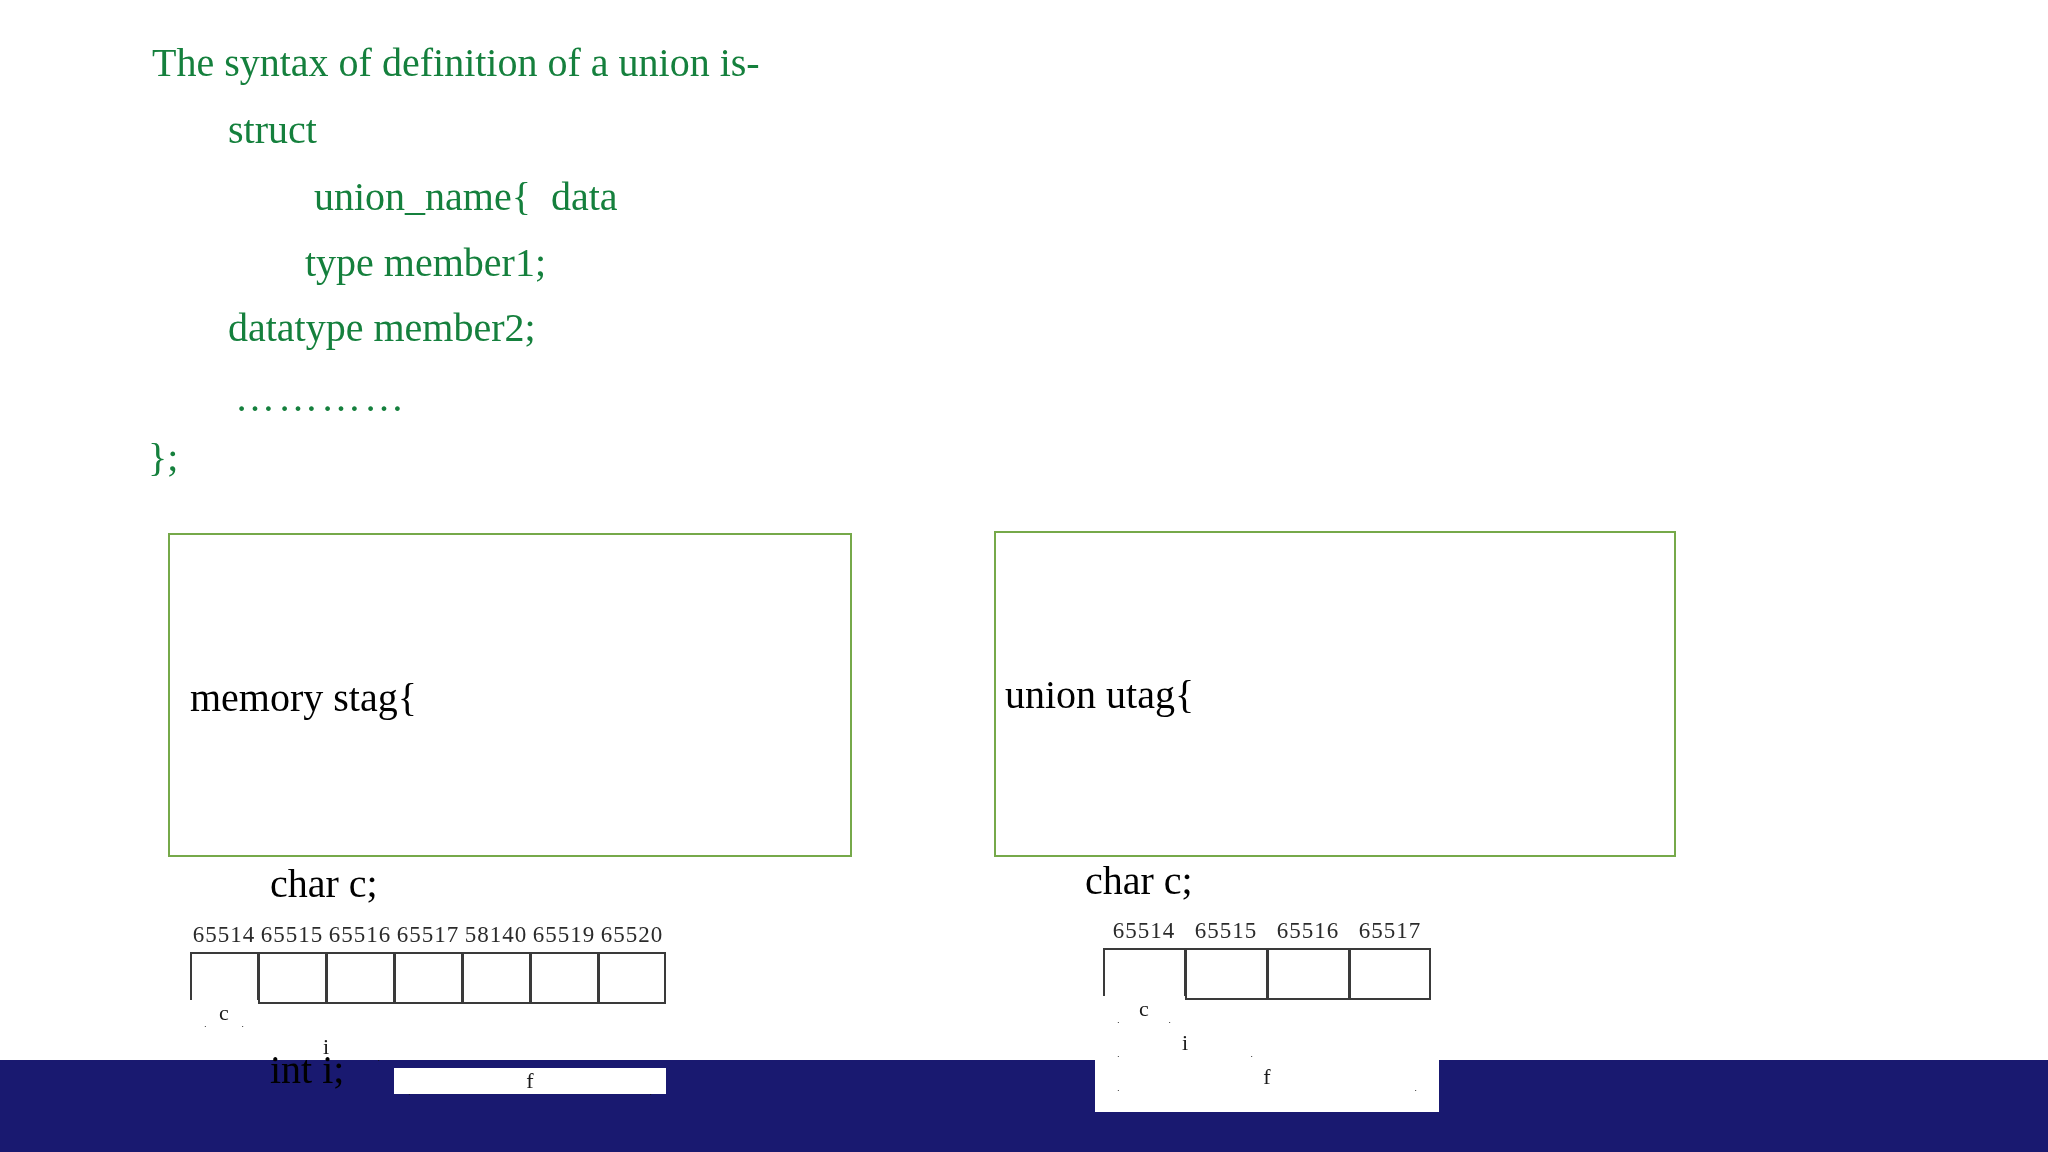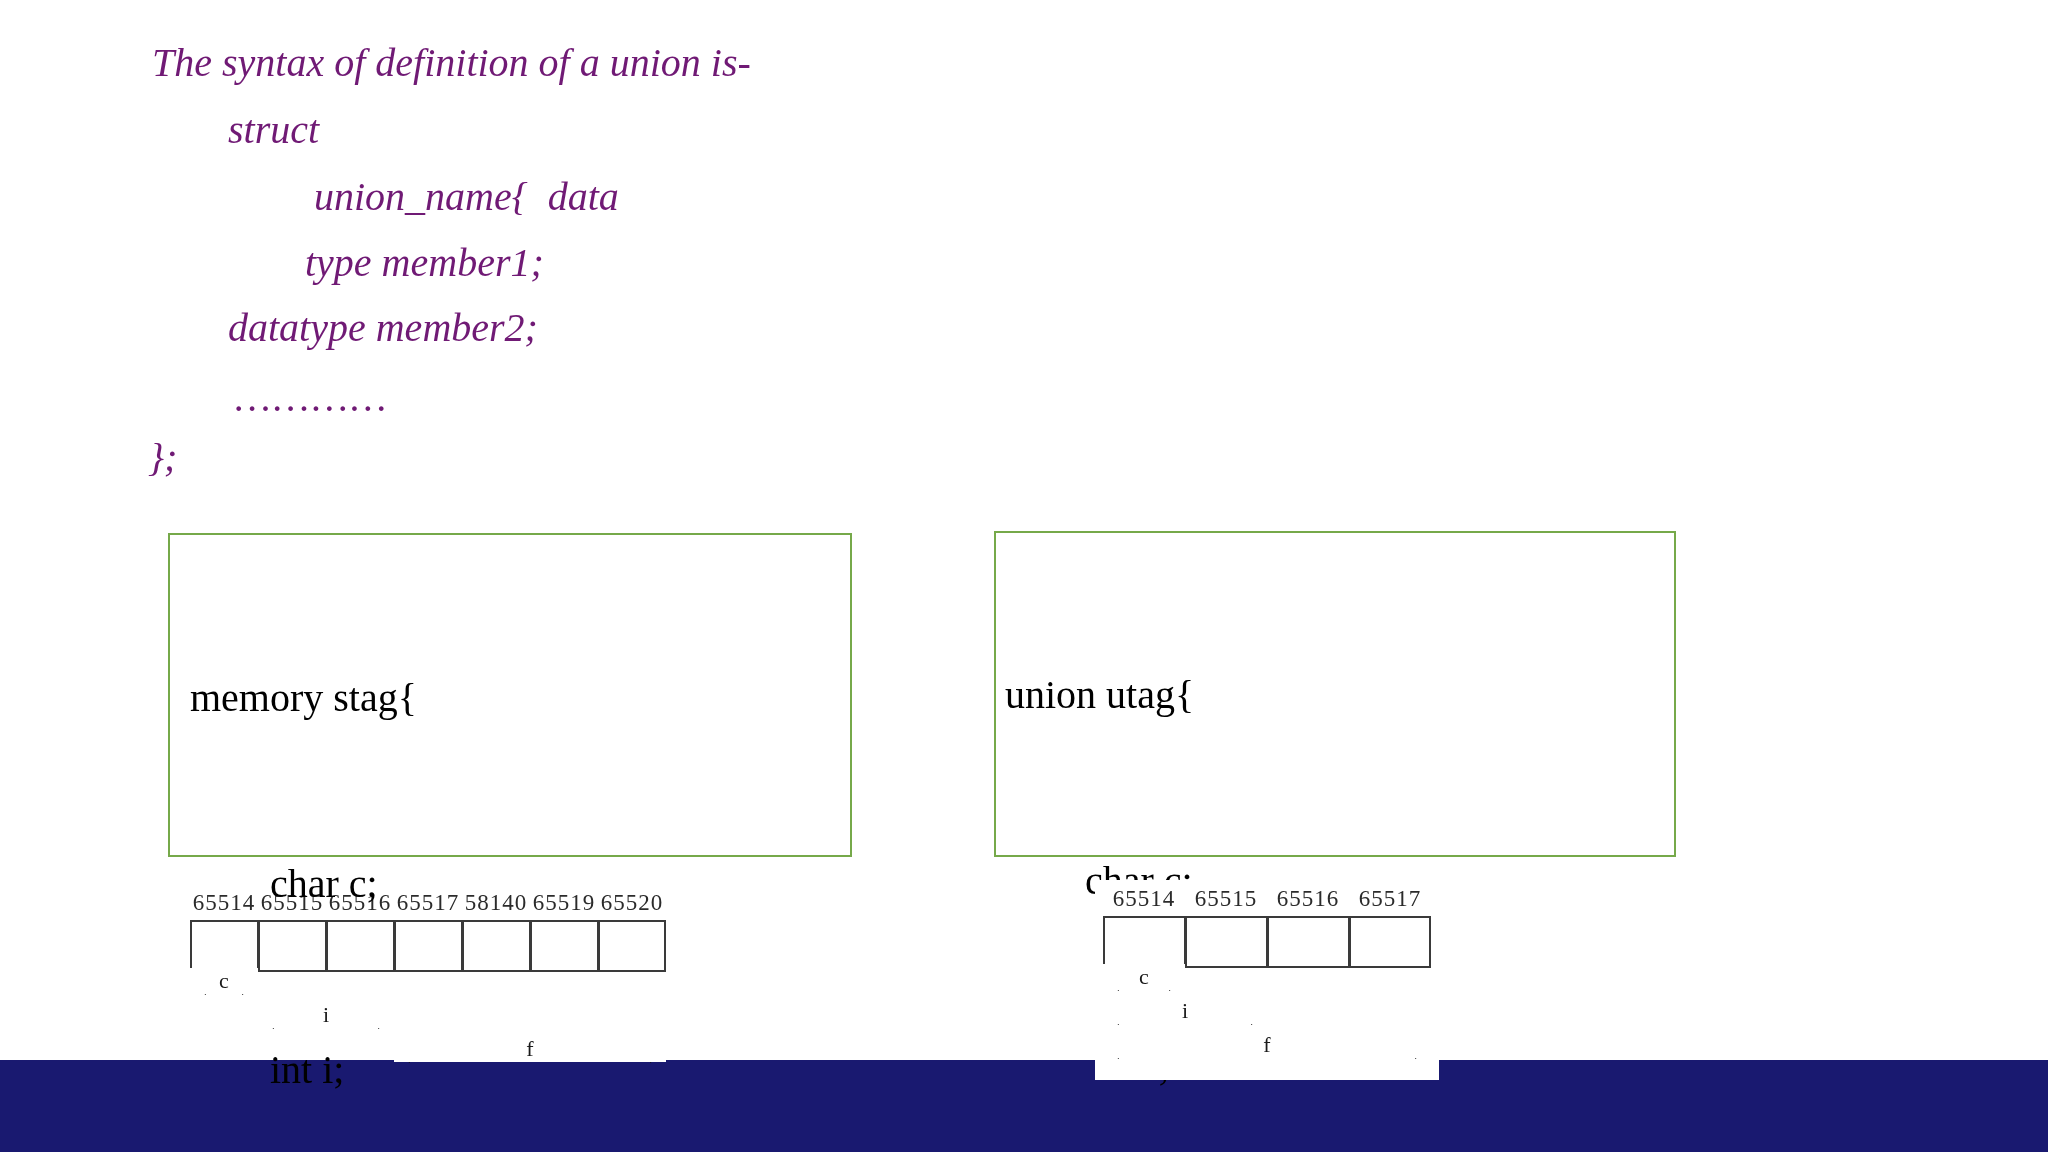--- a/index.html
+++ b/index.html
@@ -8,26 +8,25 @@
     background:#ffffff;
     font-family:"Liberation Serif","DejaVu Serif",serif;
     overflow:hidden;
     position:relative;
   }
   .slide{position:absolute;inset:0;background:#fff;}
 
   
   .syntax{position:absolute;left:0;top:0;width:1100px;}
   .sline{
-    color:#701a75;
+    color:#15803d;
     font-size:40px;
     line-height:66px;
     white-space:pre;
     font-family:"Liberation Serif","DejaVu Serif",serif;
-    font-style:italic;
   }
   .l0{position:absolute;left:152px;top:30px;}
   .l1{position:absolute;left:228px;top:97px;}
   .l2{position:absolute;left:314px;top:164px;}
   .l3{position:absolute;left:305px;top:230px;}
   .l4{position:absolute;left:228px;top:295px;}
   .l5{position:absolute;left:235px;top:365px;letter-spacing:3px;}
   .l6{position:absolute;left:148px;top:425px;}
 
   
@@ -61,21 +60,21 @@
     white-space:pre;
     z-index:4;
     font-family:"Liberation Serif","DejaVu Serif",serif;
   }
   .code .ln{display:block;white-space:pre;}
 
   #code-left{left:190px;top:543px;}
   #code-right{left:1005px;top:540px;}
 
   
-  .memwrap{position:absolute;z-index:2;}
+  .memwrap{position:absolute;z-index:2;margin-top:32px;}
   #mem-left{left:190px;top:890px;}
   #mem-right{left:1095px;top:880px;}
 
   .addr-row{display:flex;}
   .addr{
     text-align:center;
     font-size:23px;
     color:#2b2b2b;
     font-family:"Liberation Serif","DejaVu Serif",serif;
     letter-spacing:1px;

